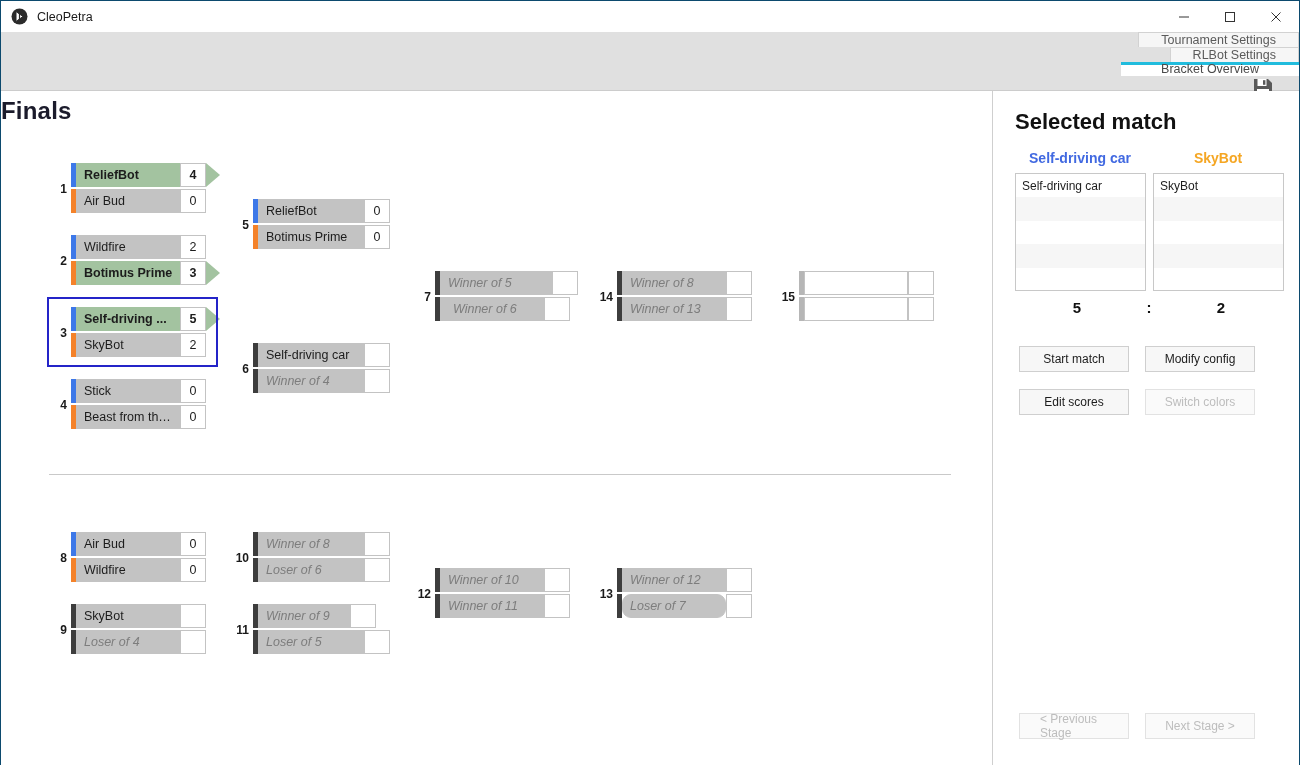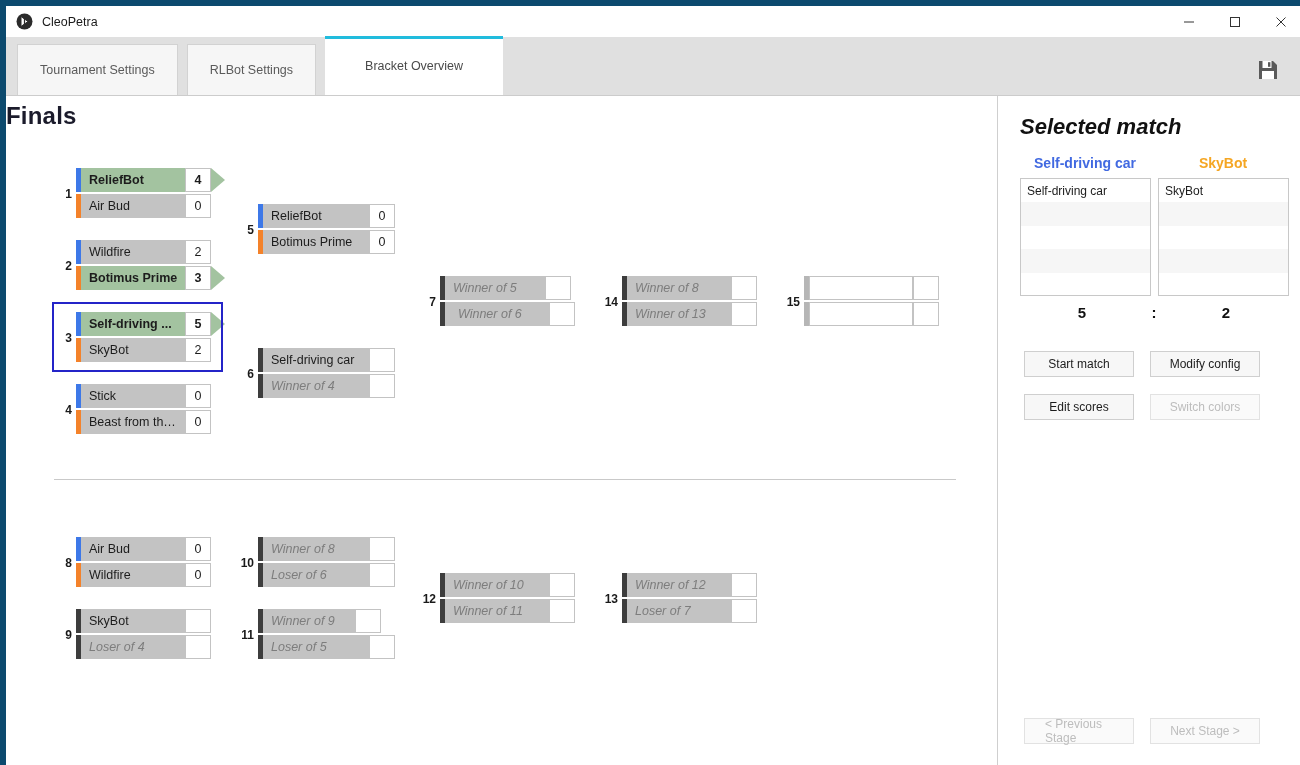--- a/index.html
+++ b/index.html
@@ -6,21 +6,21 @@
   html, body {
     width: 1300px; height: 765px;
     font-family: "Liberation Sans", sans-serif;
     background: #ffffff;
     overflow: hidden;
   }
   #app {
     position: relative;
     width: 1300px; height: 765px;
     background: #a21caf;
-    border: 6px solid #0c4a6e;
+    border: 1px solid #0c4a6e;
   }
 
   
   .titlebar {
     position: absolute; left: 0; top: 0; width: 1298px; height: 31px;
     background: #ffffff;
     display: flex; align-items: center;
   }
   .app-icon {
     margin-left: 10px; width: 17px; height: 17px;
@@ -35,20 +35,21 @@
     justify-content: center; color: #222;
   }
   .wc svg { display: block; }
 
   
   .tabstrip {
     position: absolute; left: 0; top: 31px; width: 1298px; height: 59px;
     background: #e0e0e0;
     display: flex; align-items: flex-end;
     border-bottom: 1px solid #cccccc;
+    flex-direction: column;
   }
   .tab {
     height: 51px; background: #f6f6f6;
     border: 1px solid #d2d2d2; border-bottom: none;
     margin-left: 9px;
     display: flex; align-items: center; justify-content: center;
     padding: 0 22px;
     font-size: 12.5px; color: #5a5a5a;
     position: relative;
   }
@@ -147,21 +148,21 @@
   .selection-box {
     position: absolute;
     border: 2px solid #2424c8;
     background: transparent;
     pointer-events: none;
   }
 
   
   .panel-title {
     position: absolute; left: 22px; top: 18px;
-    font-size: 22px; font-weight: bold; color: #111111; font-style: italic;
+    font-size: 22px; font-weight: bold; color: #111111;
   }
   .team-head {
     position: absolute; top: 59px;
     width: 130px; text-align: center;
     font-size: 14px; font-weight: bold;
   }
   .team-head.left  { left: 22px;  color: #4169e1; }
   .team-head.right { left: 160px; color: #f5a623; }
   .teamlist {
     position: absolute; top: 82px;
@@ -352,21 +353,21 @@
               <div class="namecell" style="width: 106px;">Winner of 4</div>
               <div class="scorecell"></div>
             </div>
           </div>
         </div>
         <div class="match" style="left: 412px; top: 180px;">
           <div class="match-num">7</div>
           <div class="rows">
             <div class="row placeholder">
               <div class="cbar dark"></div>
-              <div class="namecell" style="width: 100px;">Winner of 5</div>
+              <div class="namecell" style="width: 112px;">Winner of 5</div>
               <div class="scorecell"></div>
             </div>
             <div class="row placeholder">
               <div class="cbar dark"></div>
               <div class="namecell" style="width: 104px; padding-left: 12px;">Winner of 6</div>
               <div class="scorecell"></div>
             </div>
           </div>
         </div>
         <div class="match" style="left: 594px; top: 180px;">
@@ -479,21 +480,21 @@
         <div class="match" style="left: 594px; top: 477px;">
           <div class="match-num">13</div>
           <div class="rows">
             <div class="row placeholder">
               <div class="cbar dark"></div>
               <div class="namecell" style="width: 104px;">Winner of 12</div>
               <div class="scorecell"></div>
             </div>
             <div class="row placeholder">
               <div class="cbar dark"></div>
-              <div class="namecell" style="width: 104px;">Loser of 7</div>
+              <div class="namecell" style="width: 104px; border-radius: 9px;">Loser of 7</div>
               <div class="scorecell"></div>
             </div>
           </div>
         </div>
       </div>
   </div>
 
   <div class="vdivider"></div>
 
   <div class="sidepanel">

